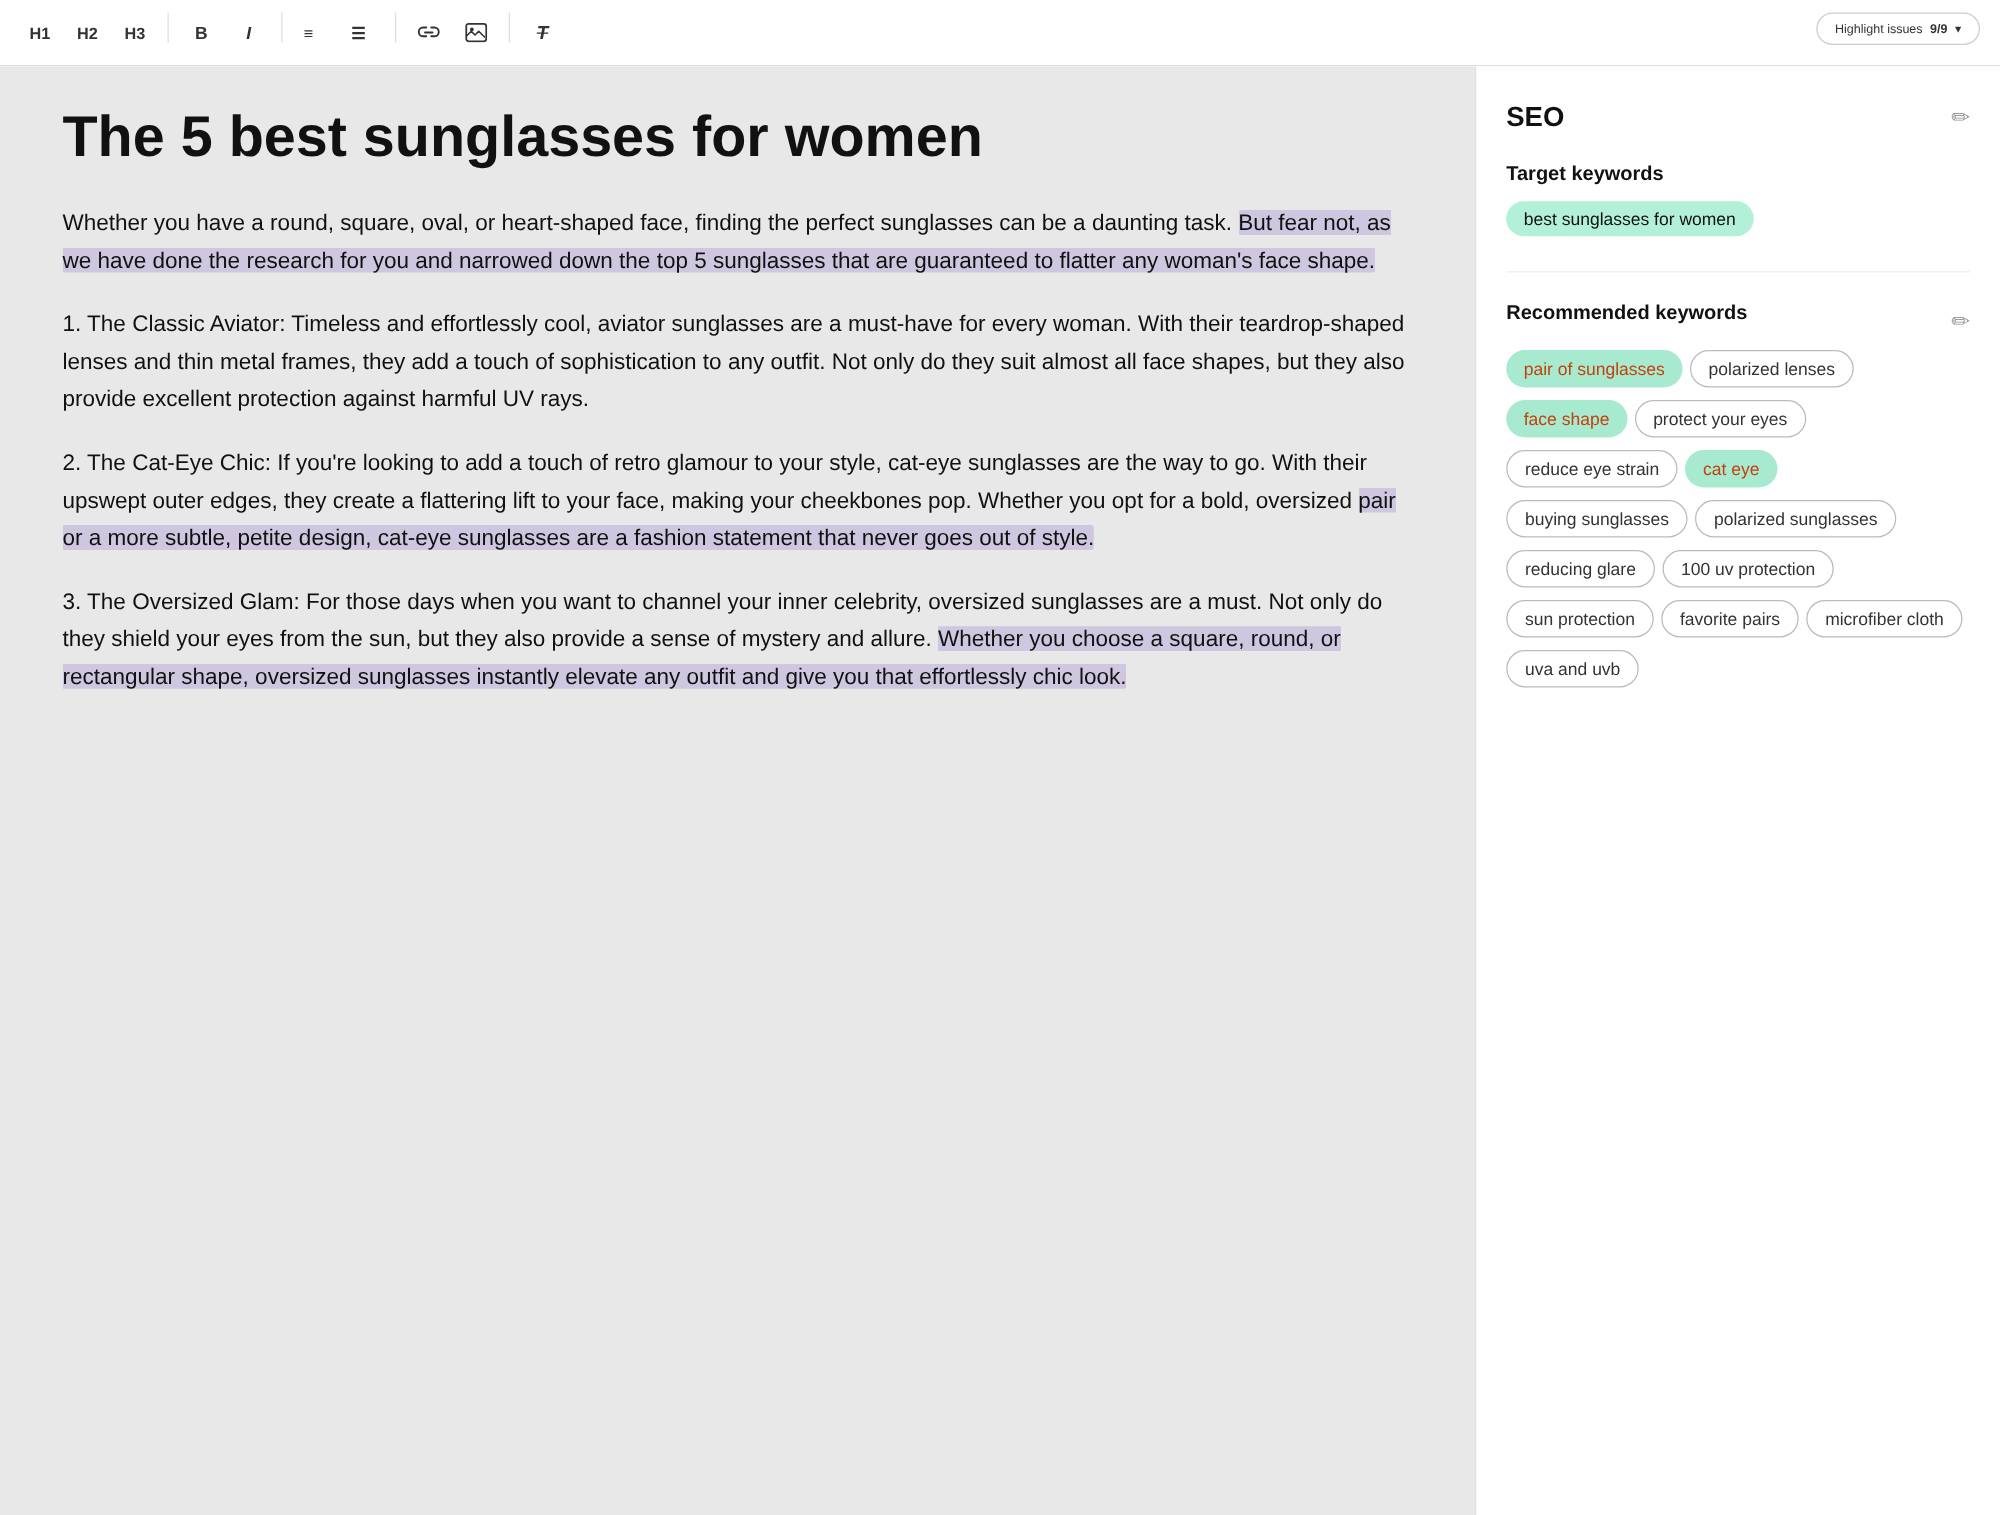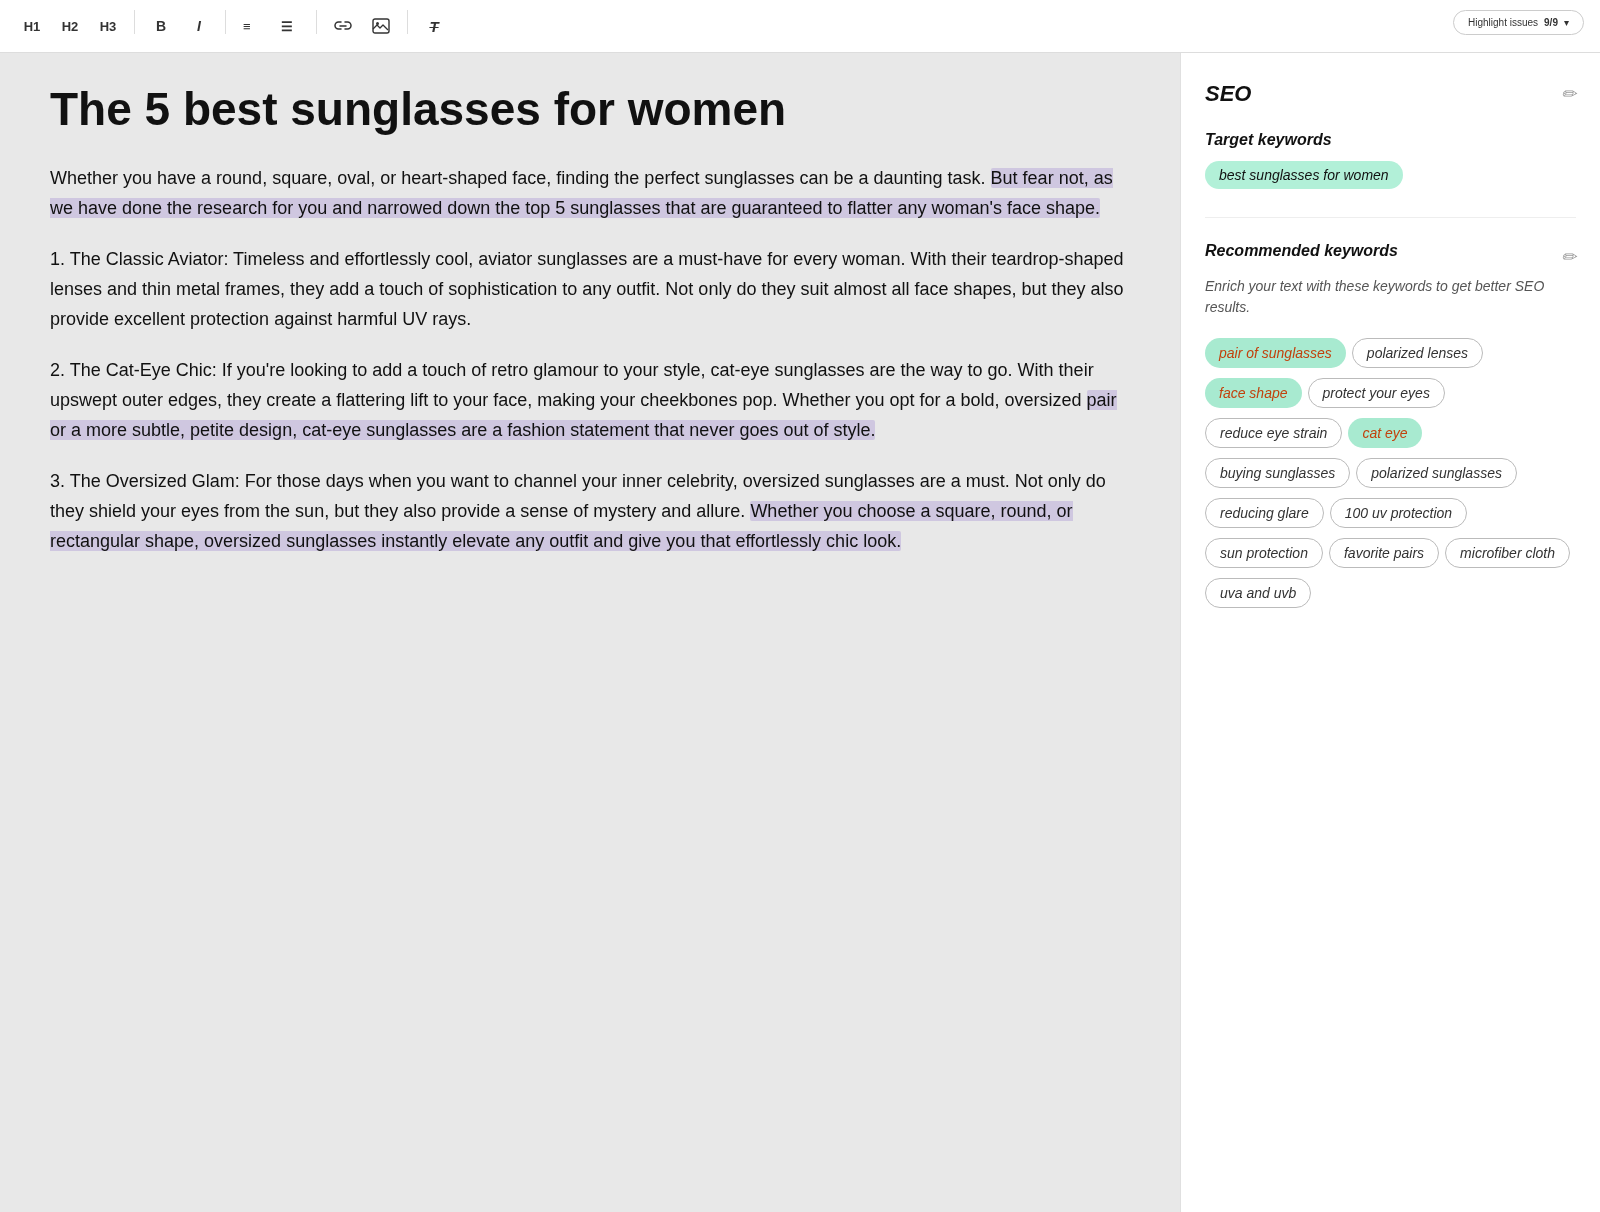--- a/index.html
+++ b/index.html
@@ -93,21 +93,20 @@
     }
 
     
     #seo-panel {
       width: 420px;
       background: #fff;
       border-left: 1px solid #e0e0e0;
       padding: 28px 24px;
       overflow-y: auto;
       flex-shrink: 0;
-      font-style: italic;
     }
     .seo-header {
       display: flex;
       align-items: center;
       justify-content: space-between;
       margin-bottom: 24px;
     }
     .seo-title {
       font-size: 22px;
       font-weight: 700;
@@ -258,21 +257,20 @@
       </div>
     </div>
 
     <hr class="section-divider">
 
     <div>
       <div class="recommended-header">
         <div class="section-title">Recommended keywords</div>
         <span class="edit-icon">✏</span>
       </div>
-      <div class="section-desc">Enrich your text with these keywords to get better SEO results.</div>
       <div class="keywords-wrap" id="recommended-chips">
           <span class="keyword-chip chip-teal">pair of sunglasses</span>
           <span class="keyword-chip chip-outline">polarized lenses</span>
           <span class="keyword-chip chip-teal">face shape</span>
           <span class="keyword-chip chip-outline">protect your eyes</span>
           <span class="keyword-chip chip-outline">reduce eye strain</span>
           <span class="keyword-chip chip-teal">cat eye</span>
           <span class="keyword-chip chip-outline">buying sunglasses</span>
           <span class="keyword-chip chip-outline">polarized sunglasses</span>
           <span class="keyword-chip chip-outline">reducing glare</span>

